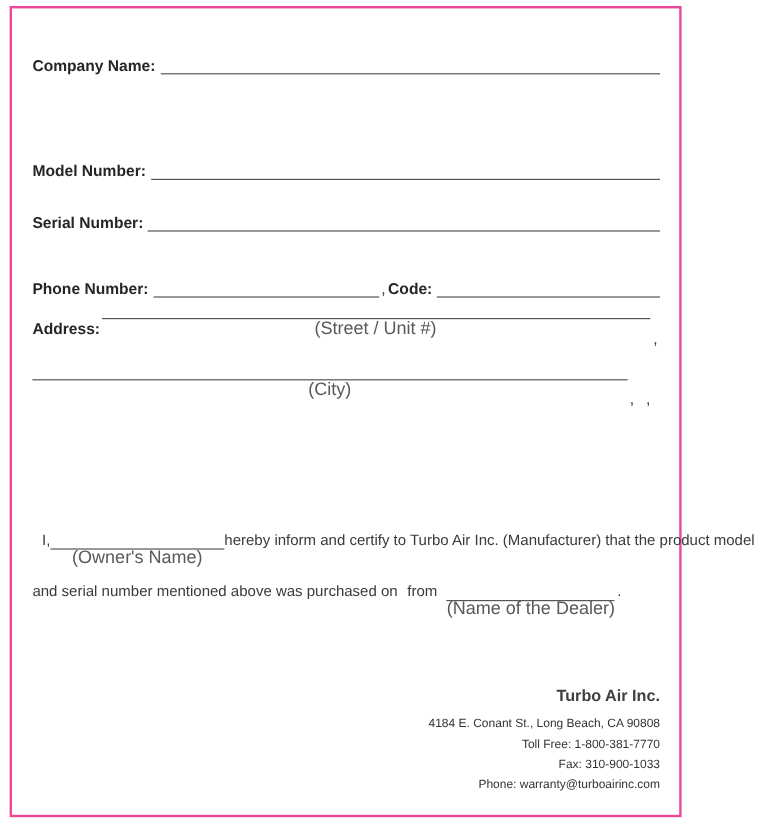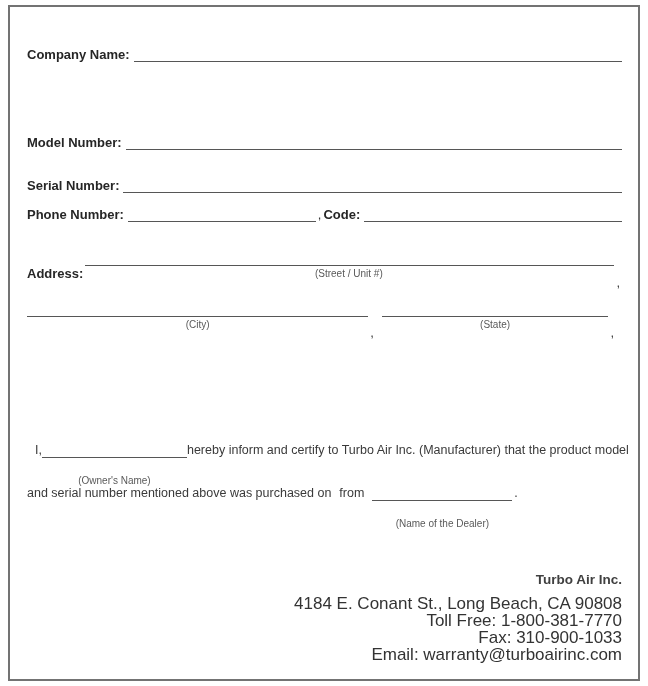--- a/index.html
+++ b/index.html
@@ -2,22 +2,22 @@
 <html><head>
 <meta charset="utf-8">
 <style>
   * { margin: 0; padding: 0; box-sizing: border-box; }
   html, body { width: 648px; height: 686px; background: #ffffff; }
   body { font-family: "Liberation Sans", "DejaVu Sans", sans-serif; color: #333; }
 
   .page-border {
     position: absolute;
     left: 8px; top: 5px;
-    width: 632px; height: 676px;
-    border: 2px solid #737373;
+    width: 560px; height: 676px;
+    border: 2px solid #ec4899;
     background: #ffffff;
     text-decoration: underline;
   }
   .content {
     position: absolute;
     left: 2px; top: 2px; right: 2px; bottom: 2px;
   }
 
   
   .field-row {
@@ -43,21 +43,21 @@
   .fill-line.fixed { flex: 0 0 auto; }
 
   .comma {
     font-size: 13px;
     color: #3a3a3a;
     line-height: 15px;
     padding: 0 2px;
   }
 
   .caption {
-    font-size: 10px;
+    font-size: 15px;
     color: #595959;
     line-height: 12px;
     white-space: nowrap;
   }
 
   
   .line-col {
     display: flex;
     flex-direction: column;
     align-items: stretch;
@@ -78,37 +78,37 @@
     position: relative;
     display: inline-block;
     height: 15px;
     border-bottom: 1.5px solid #565656;
   }
   .blank-wrap .caption {
     position: absolute;
     top: 100%;
     left: 0; right: 0;
     text-align: center;
-    padding-top: 18px;
+    padding-top: 2px;
   }
 
   .footer {
     position: absolute;
     right: 14px;
     top: 563px;
     text-align: right;
   }
   .footer-company {
     font-weight: bold;
     font-size: 13.5px;
     color: #404040;
     margin-bottom: 8px;
   }
   .footer-line {
-    font-size: 17px;
+    font-size: 10px;
     color: #333333;
     line-height: 17px;
   }
 </style>
 </head>
 <body>
 
 <div class="page-border">
   <div class="content">
 
@@ -121,21 +121,21 @@
     <div class="field-row" style="top:167px">
       <span class="field-label">Serial Number:</span>
       <span class="fill-line"></span>
     </div>
 
     <div class="field-row" style="top:124px">
       <span class="field-label">Model Number:</span>
       <span class="fill-line"></span>
     </div>
 
-    <div class="field-row" style="top:196px">
+    <div class="field-row" style="top:222px">
       <span class="field-label">Phone Number:</span>
       <span class="fill-line fixed" style="width:188px"></span>
       <span class="comma">,</span>
       <span class="field-label">Code:</span>
       <span class="fill-line"></span>
     </div>
 
     <div class="field-row" style="top:256px; height:30px; align-items:flex-start">
       <span class="field-label" style="padding-top:1px">Address:</span>
       <span class="line-col" style="flex:1 1 0">
@@ -144,24 +144,20 @@
       </span>
       <span class="comma" style="padding-top:10px">,</span>
     </div>
 
     <div class="field-row" style="top:307px; height:30px; align-items:flex-start">
       <span class="line-col" style="flex:247 1 0">
         <span class="fill-line" style="margin-left:0"></span>
         <span class="caption">(City)</span>
       </span>
       <span class="comma" style="padding-top:9px; padding-right:8px">,</span>
-      <span class="line-col" style="flex:164 1 0">
-        <span class="fill-line" style="margin-left:0"></span>
-        <span class="caption">(State)</span>
-      </span>
       <span class="comma" style="padding-top:9px; padding-right:8px">,</span>
     </div>
 
     <div class="para-row" style="left:23px; top:434px">
       <span>I,</span>
       <span class="blank-wrap" style="width:145px">
         <span class="caption">(Owner's Name)</span>
       </span>
       <span>hereby inform and certify to Turbo Air Inc. (Manufacturer) that the product model</span>
     </div>
@@ -173,17 +169,17 @@
         <span class="caption">(Name of the Dealer)</span>
       </span>
       <span style="margin-left:2px">.</span>
     </div>
 
     <div class="footer">
       <div class="footer-company">Turbo Air Inc.</div>
       <div class="footer-line">4184 E. Conant St., Long Beach, CA 90808</div>
       <div class="footer-line">Toll Free: 1-800-381-7770</div>
       <div class="footer-line">Fax: 310-900-1033</div>
-      <div class="footer-line">Email: warranty@turboairinc.com</div>
+      <div class="footer-line">Phone: warranty@turboairinc.com</div>
     </div>
 
   </div>
 </div>
 
 </body></html>

